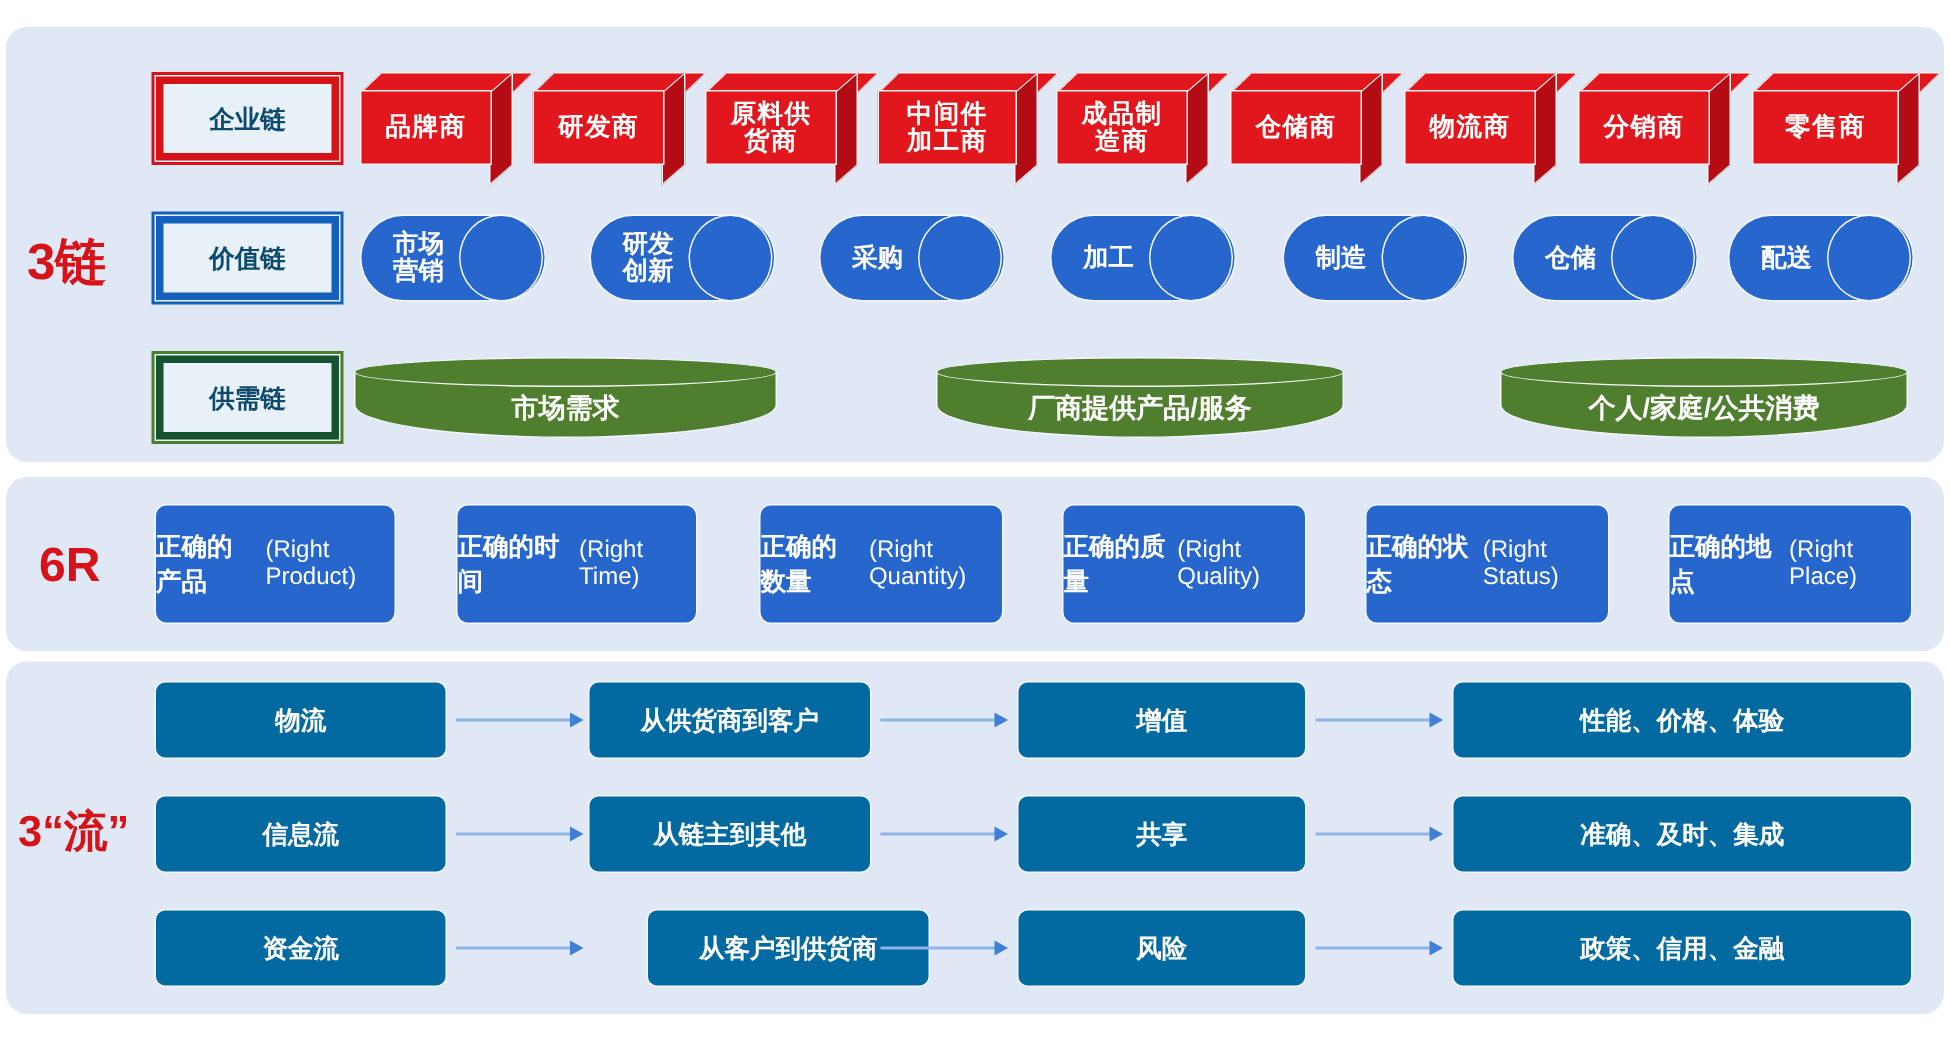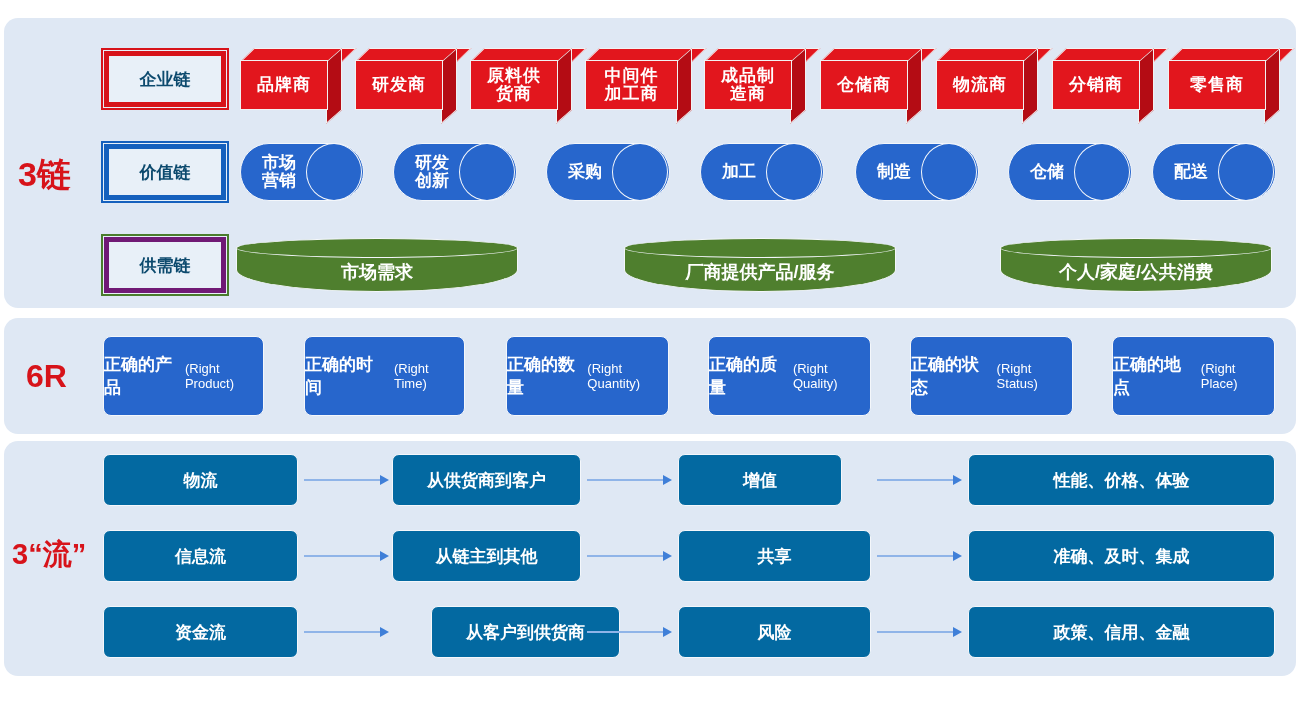--- a/index.html
+++ b/index.html
@@ -37,21 +37,21 @@
   .plaque {
     position: absolute;
     width: 122px; height: 56px;
     background: #e8f0f8;
     display: flex; align-items: center; justify-content: center;
     font-size: 17px; font-weight: bold; color: #0c4a6e;
     box-shadow: 0 0 0 3px #e8f0f8;
   }
   .plaque.red   { border: 5px solid #d7131a; outline: 2px solid #d7131a; outline-offset: 1px; }
   .plaque.blue  { border: 5px solid #1560bd; outline: 2px solid #1560bd; outline-offset: 1px; }
-  .plaque.green { border: 5px solid #701a75; outline: 2px solid #4a7d2c; outline-offset: 1px; }
+  .plaque.green { border: 5px solid #14532d; outline: 2px solid #4a7d2c; outline-offset: 1px; }
   #plaque-enterprise { left: 104px; top: 51px; }
   #plaque-value      { left: 104px; top: 144px; }
   #plaque-supply     { left: 104px; top: 237px; }
 
   
   .cube {
     position: absolute;
     top: 48px;
     height: 62px;
   }
@@ -137,21 +137,21 @@
     position: absolute;
     top: 336px; height: 80px;
     background: #2766cc;
     border-radius: 8px;
     border: 1.5px solid #f4f7fb;
     display: flex; flex-direction: row;
     align-items: center; justify-content: center;
     color: #fff; gap: 5px;
   }
   .rcard .cn { font-size: 17px; font-weight: bold; }
-  .rcard .en { font-size: 13px; font-weight: normal; }
+  .rcard .en { font-size: 16px; font-weight: normal; }
 
   
   .fbox {
     position: absolute;
     height: 52px;
     background: #0369a1;
     border-radius: 7px;
     border: 1.5px solid #f4f7fb;
     display: flex; align-items: center; justify-content: center;
     color: #fff; font-weight: bold; font-size: 17px;
@@ -316,21 +316,21 @@
   <div class="fbox" style="left:103px;top:454px;width:195px;">物流</div>
   <div class="arrow" style="left:304px;top:475px;width:85px;">
     <div class="ln"></div>
       <div class="hd"></div>
   </div>
   <div class="fbox" style="left:392px;top:454px;width:189px;">从供货商到客户</div>
   <div class="arrow" style="left:587px;top:475px;width:85px;">
     <div class="ln"></div>
       <div class="hd"></div>
   </div>
-  <div class="fbox" style="left:678px;top:454px;width:164px;">增值</div>
+  <div class="fbox" style="left:678px;top:454px;width:193px;">增值</div>
   <div class="arrow" style="left:877px;top:475px;width:85px;">
     <div class="ln"></div>
       <div class="hd"></div>
   </div>
   <div class="fbox" style="left:968px;top:454px;width:307px;">性能、价格、体验</div>
 
   <div class="fbox" style="left:103px;top:530px;width:195px;">信息流</div>
   <div class="arrow" style="left:304px;top:551px;width:85px;">
     <div class="ln"></div>
       <div class="hd"></div>

